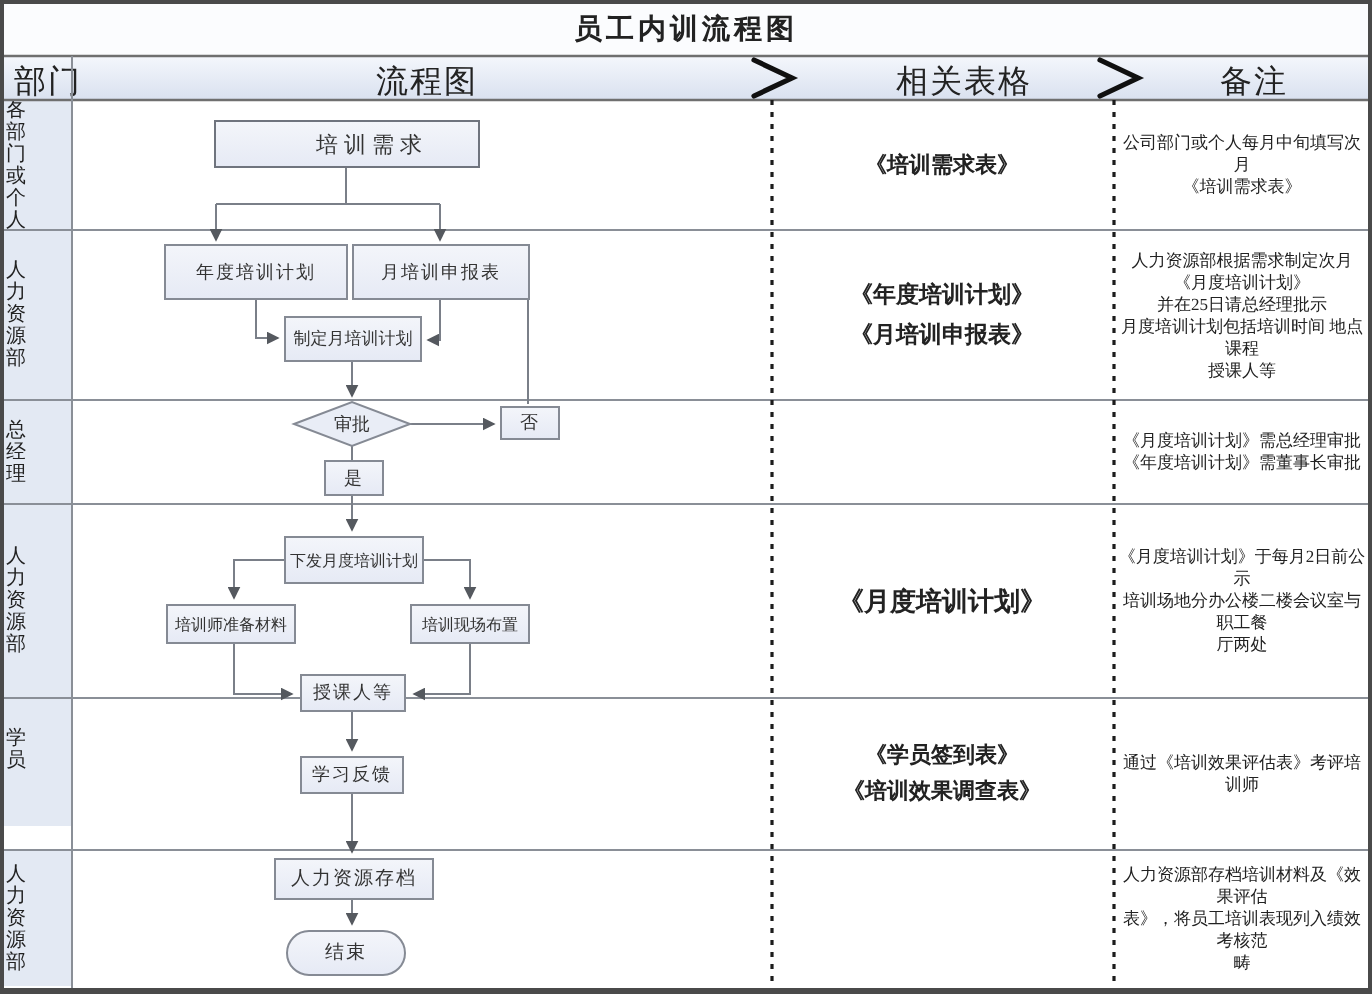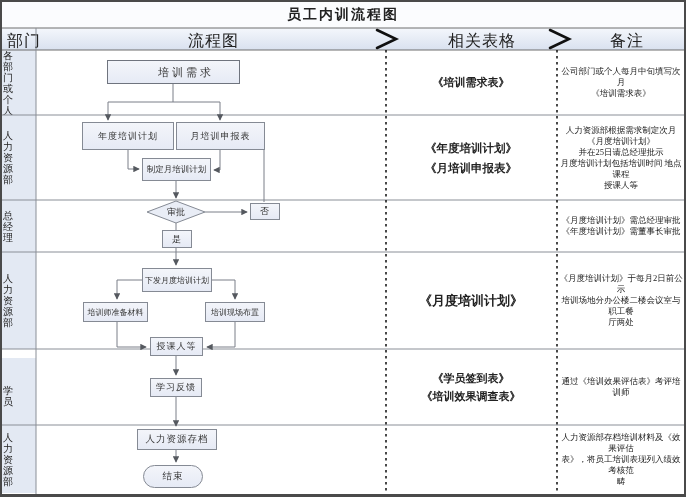--- a/index.html
+++ b/index.html
@@ -52,21 +52,21 @@
     </div>
   <div class="cell dept-cell" style="top:115px;height:85px;">
       <span class="dept-text">人力资源部</span>
     </div>
   <div class="cell dept-cell" style="top:200px;height:52px;">
       <span class="dept-text">总经理</span>
     </div>
   <div class="cell dept-cell" style="top:252px;height:97px;">
       <span class="dept-text">人力资源部</span>
     </div>
-  <div class="cell dept-cell" style="top:358px;height:76px;">
+  <div class="cell dept-cell" style="top:337px;height:76px;">
       <span class="dept-text">学员</span>
     </div>
   <div class="cell dept-cell" style="top:425px;height:68px;">
       <span class="dept-text">人力资源部</span>
     </div>
 
   <div class="cell forms-cell" style="top:50px;height:65px;font-size:11px;">《培训需求表》</div>
   <div class="cell forms-cell" style="top:115px;height:85px;font-size:11.5px;line-height:20px;">《年度培训计划》
 《月培训申报表》</div>
   <div class="cell forms-cell" style="top:252px;height:97px;font-size:13px;">《月度培训计划》</div>

